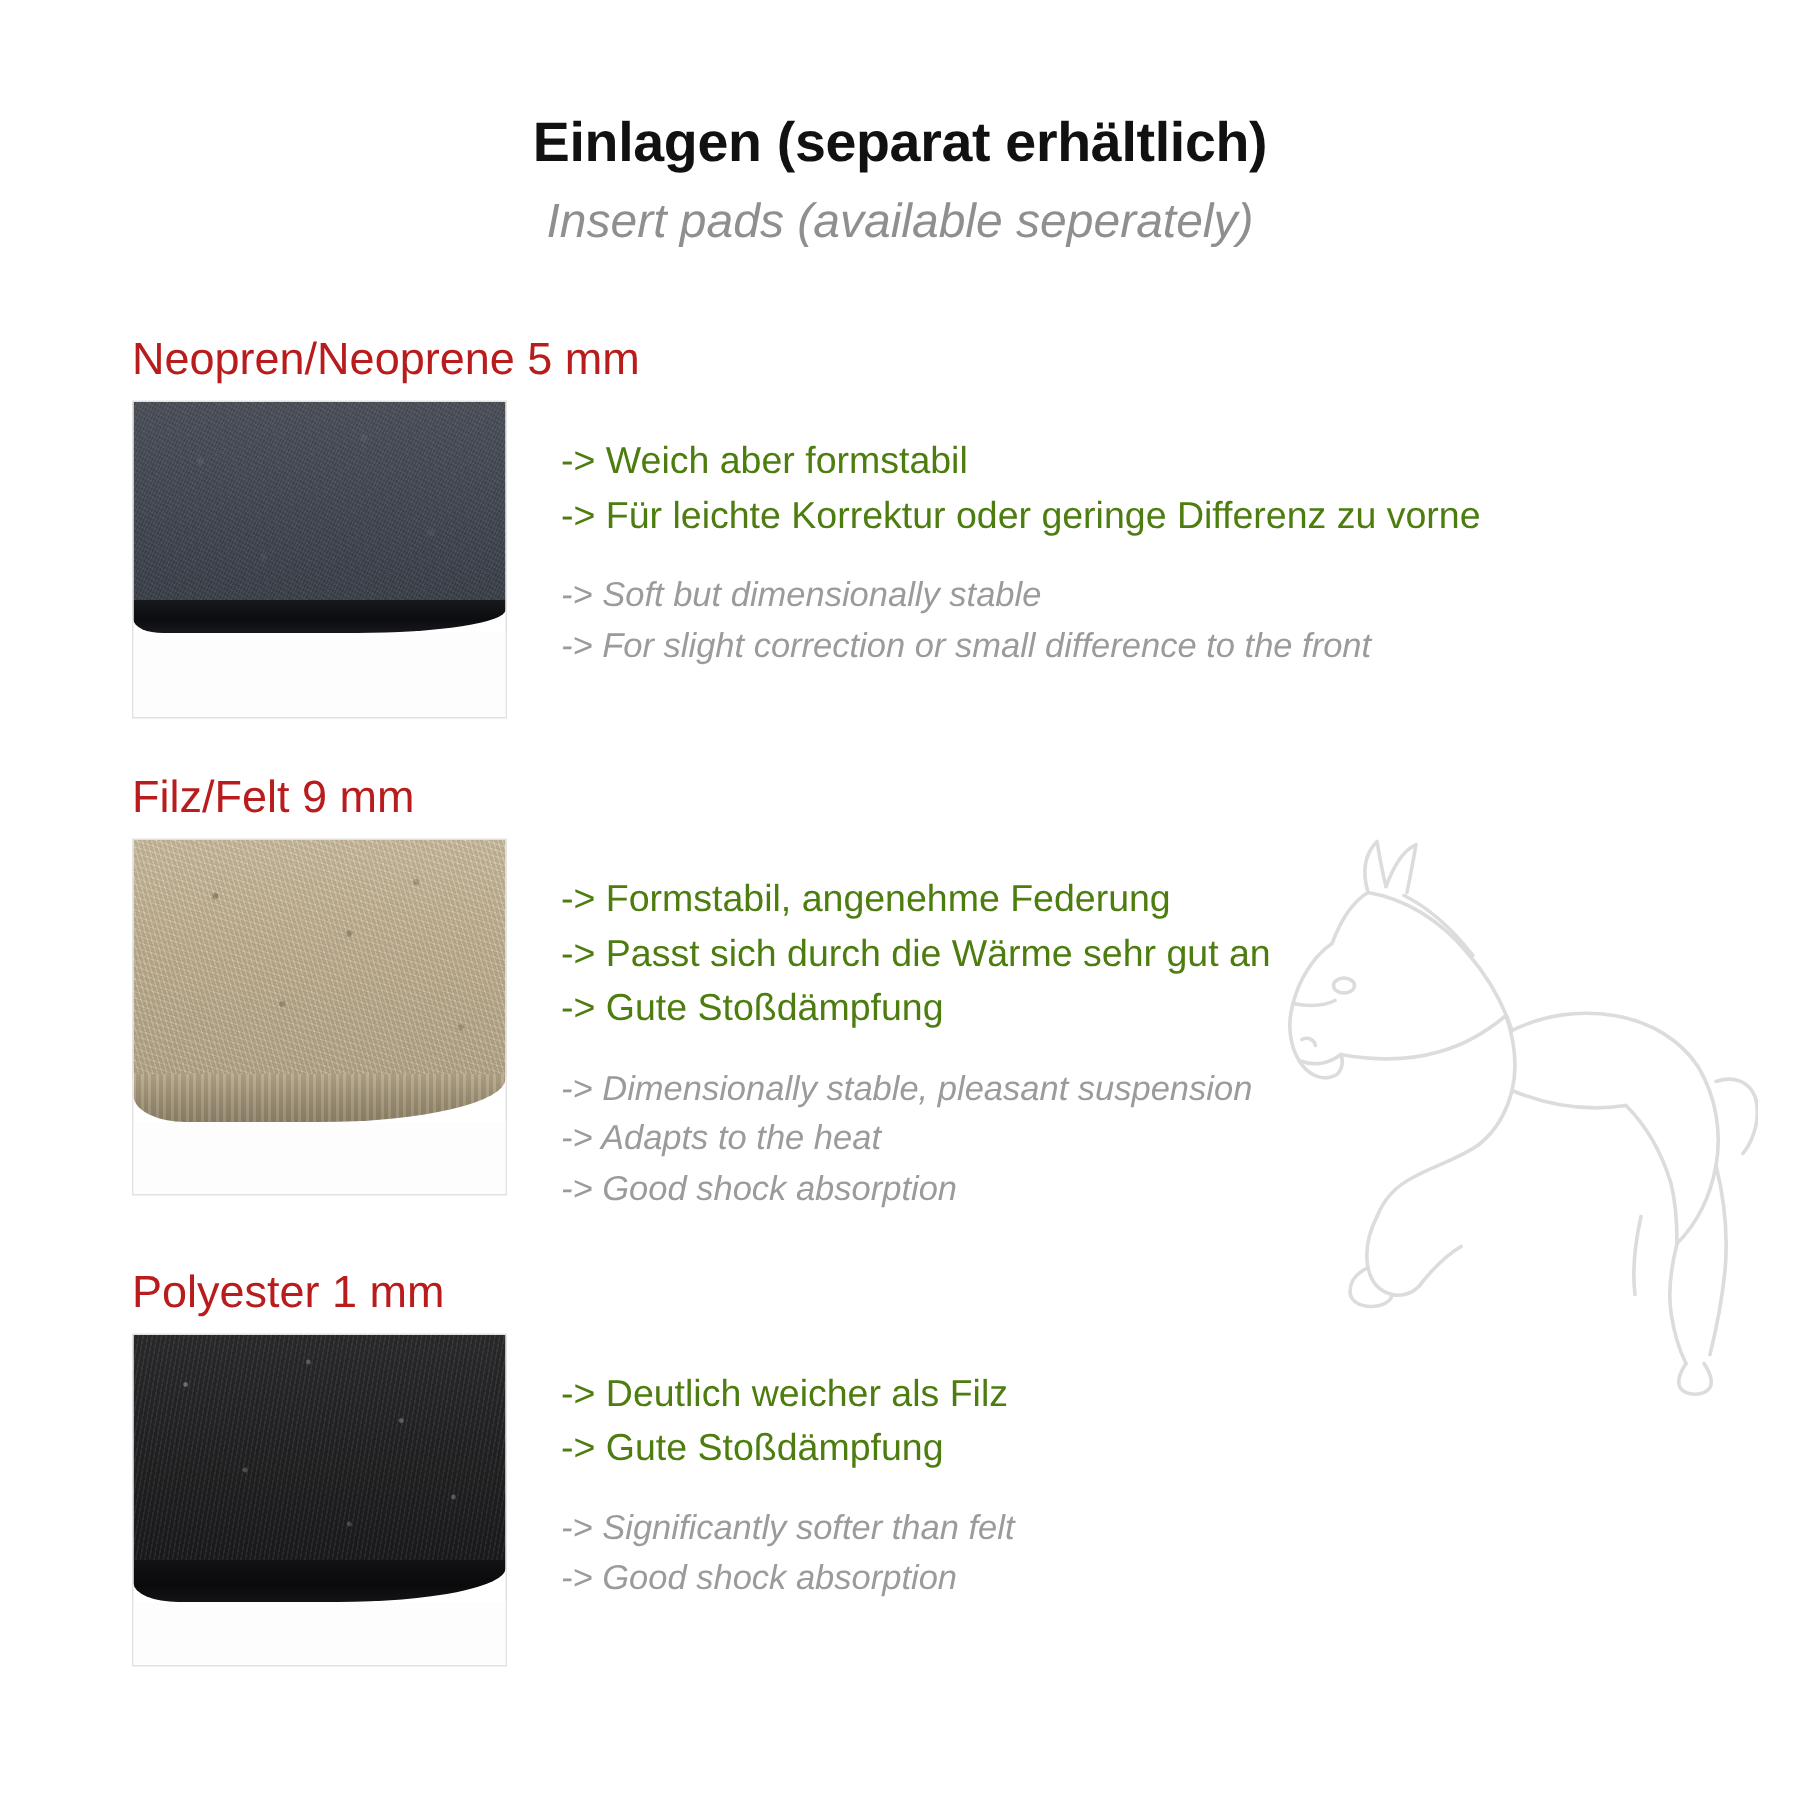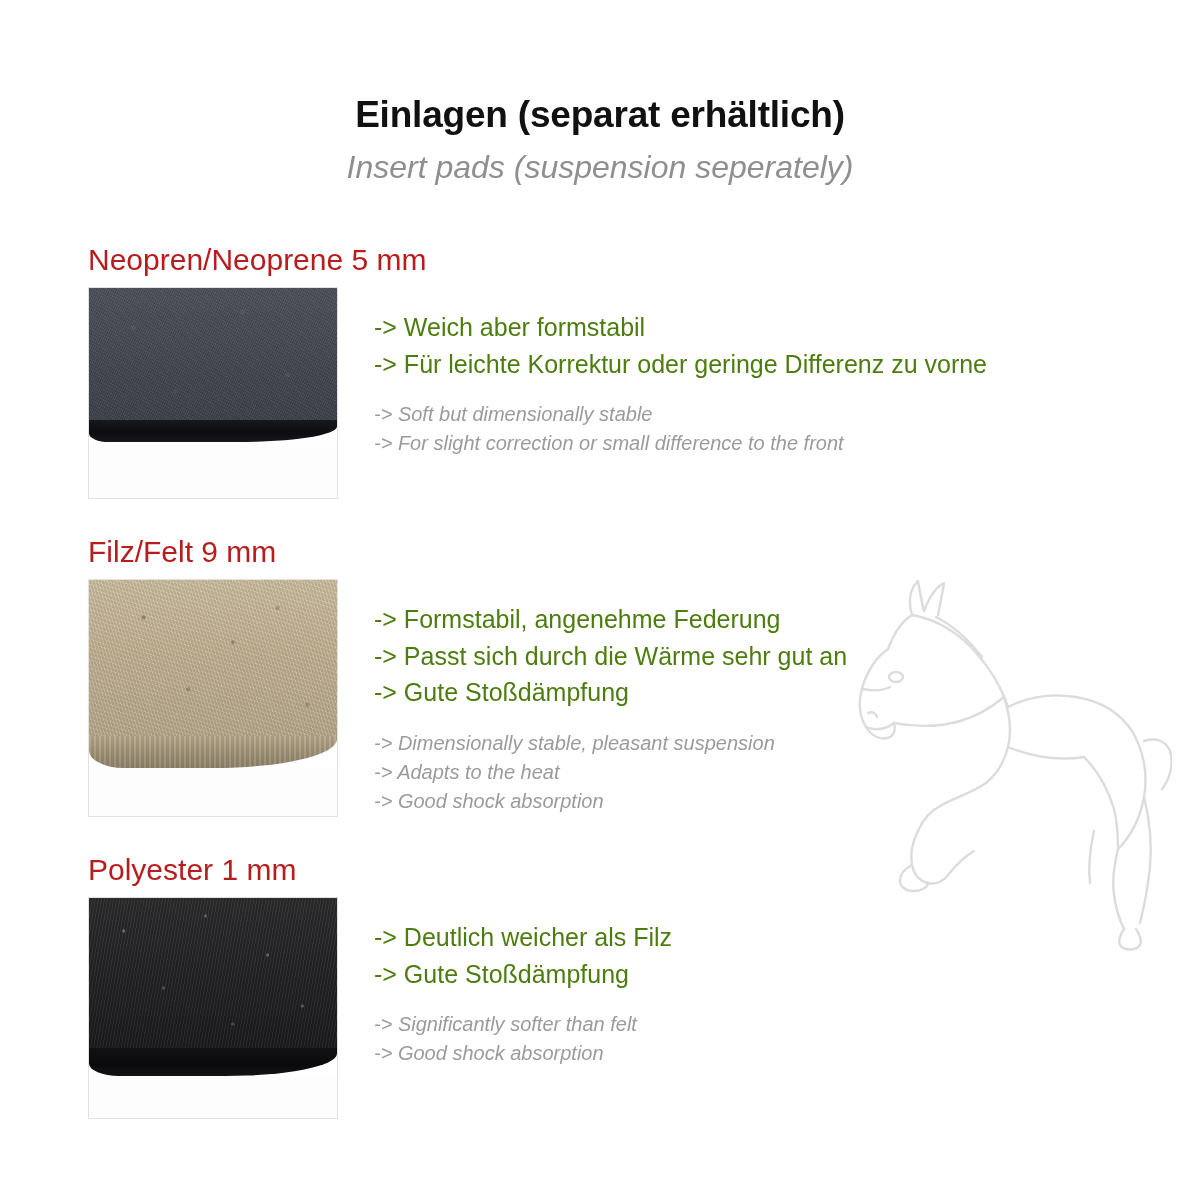--- a/index.html
+++ b/index.html
@@ -13,21 +13,20 @@
     font-family: "Liberation Sans", sans-serif;
     color: #1a1a1a;
     overflow: hidden;
     position: relative;
   }
 
   .page {
     position: relative;
     width: 1200px;
     height: 939px;
-    margin-top: 20px;
   }
 
   
   .header {
     text-align: center;
     padding-top: 74px;
   }
   .title-de {
     font-size: 37px;
     font-weight: bold;
@@ -181,21 +180,21 @@
     padding-left: 36px;
     padding-top: 22px;
   }
   .line-de {
     font-size: 25px;
     color: #4d7c0f;
     line-height: 1.46;
     white-space: nowrap;
   }
   .line-en {
-    font-size: 20px;
+    font-size: 23px;
     font-style: italic;
     color: #9b9b9b;
     line-height: 1.45;
     white-space: nowrap;
   }
   .en-block {
     margin-top: 18px;
   }
 
   
@@ -208,21 +207,21 @@
     pointer-events: none;
   }
 </style>
 </head>
 <body>
 
 <div class="page">
 
   <div class="header">
     <div class="title-de">Einlagen (separat erhältlich)</div>
-    <div class="title-en">Insert pads (suspension seperately)</div>
+    <div class="title-en">Insert pads (available seperately)</div>
   </div>
 
   <div class="sections">
 
     <div class="section">
       <div class="section-heading">Neopren/Neoprene 5 mm</div>
       <div class="section-body">
         <div class="swatch swatch-neoprene">
           <div class="mat-face neo-face"></div>
           <div class="mat-edge neo-edge"></div>

